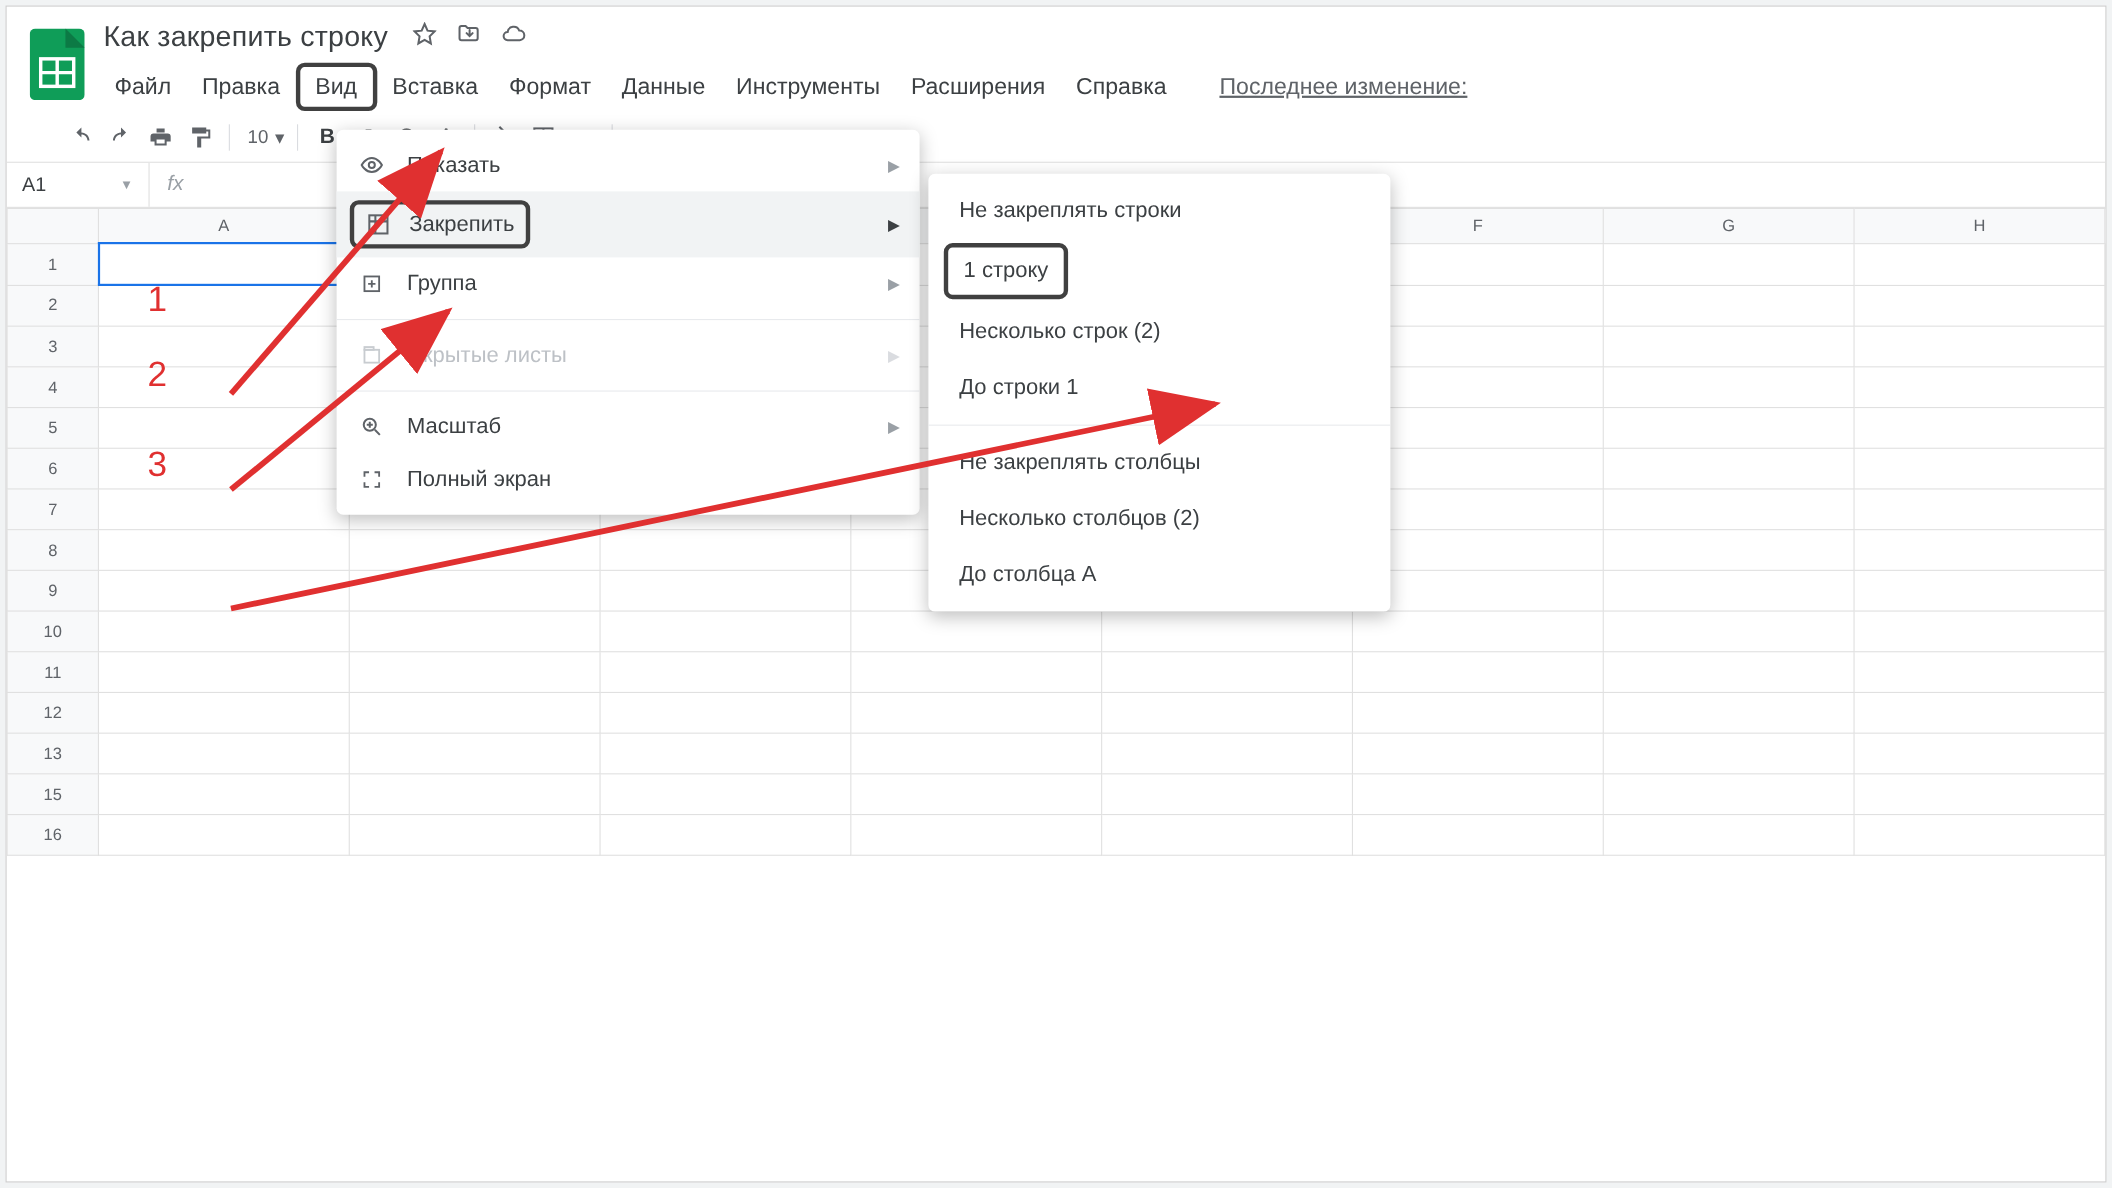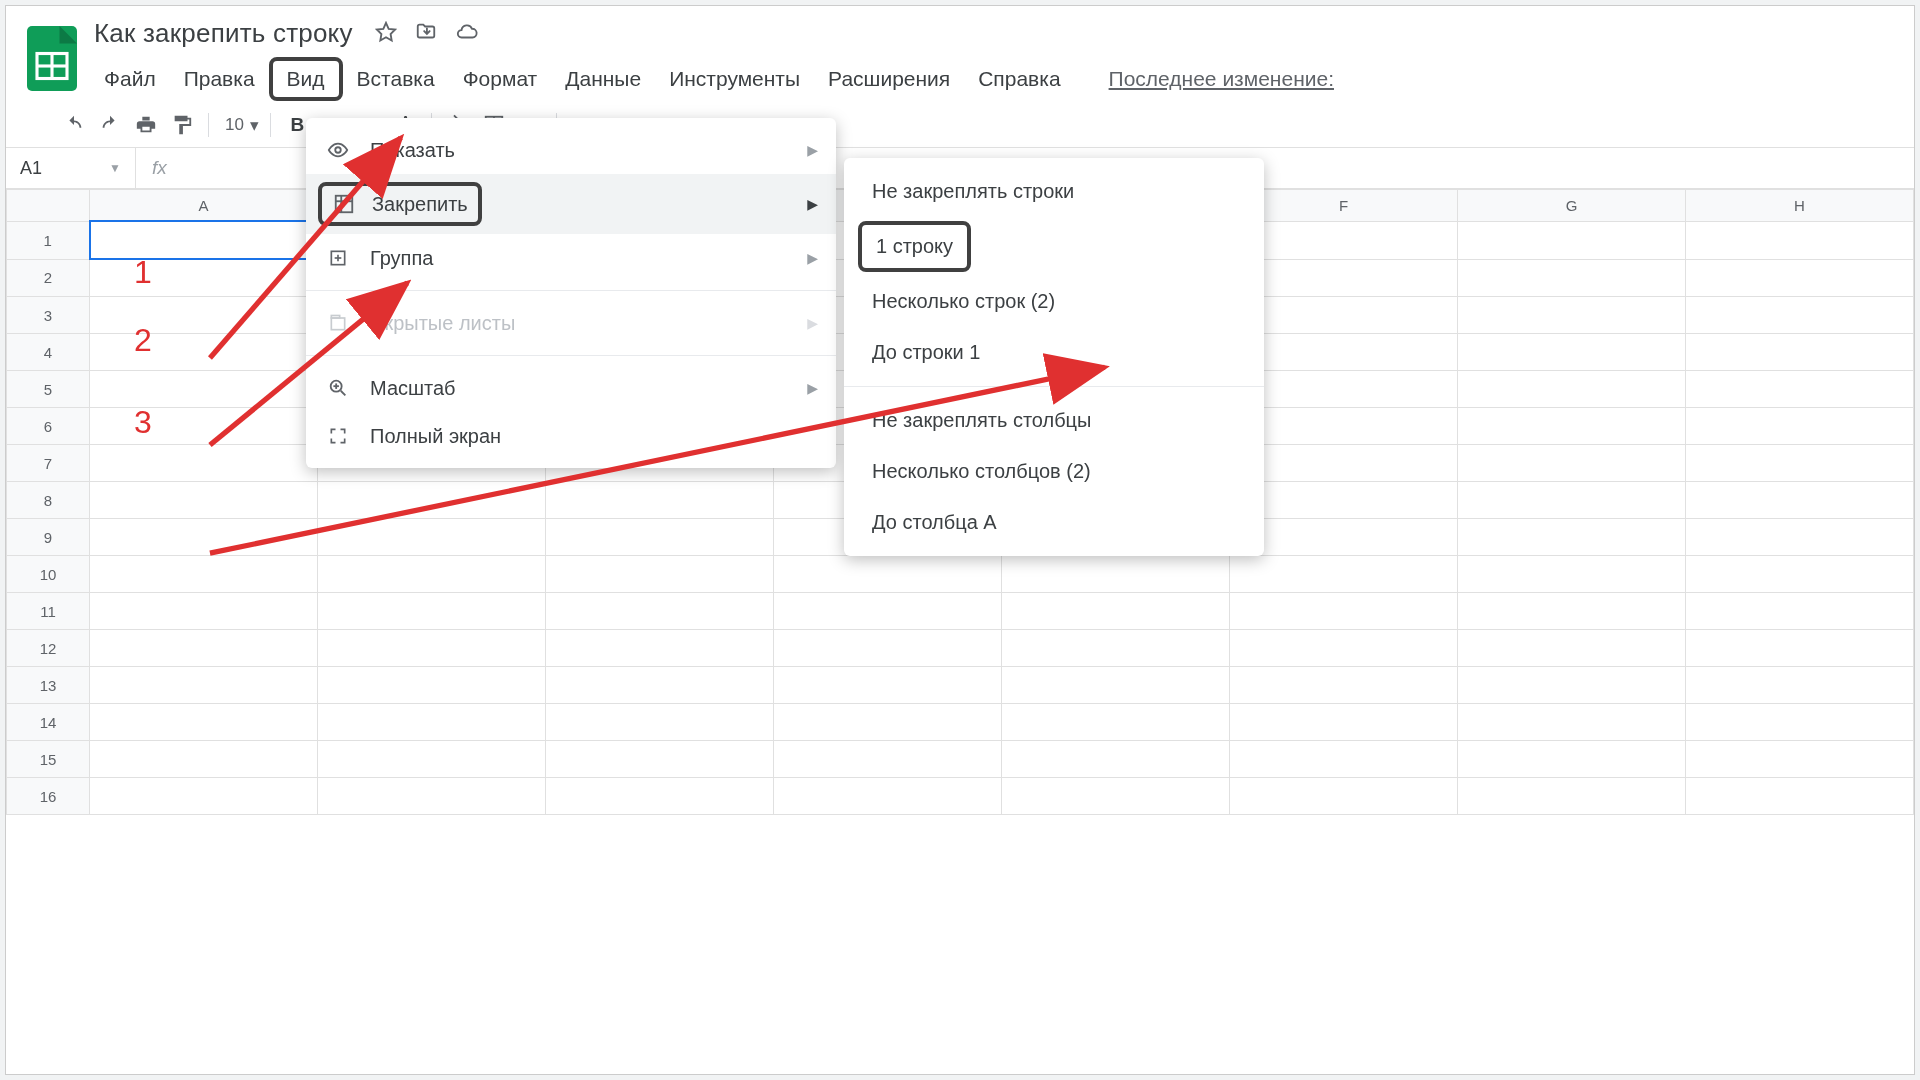--- a/index.html
+++ b/index.html
@@ -314,31 +314,20 @@
             <td class="cell"></td>
             <td class="cell"></td>
             <td class="cell"></td>
             <td class="cell"></td>
             <td class="cell"></td>
             <td class="cell"></td>
             <td class="cell"></td>
             <td class="cell"></td>
           </tr>
           <tr>
-            <td class="row-header">14</td>
-            <td class="cell"></td>
-            <td class="cell"></td>
-            <td class="cell"></td>
-            <td class="cell"></td>
-            <td class="cell"></td>
-            <td class="cell"></td>
-            <td class="cell"></td>
-            <td class="cell"></td>
-          </tr>
-          <tr>
             <td class="row-header">15</td>
             <td class="cell"></td>
             <td class="cell"></td>
             <td class="cell"></td>
             <td class="cell"></td>
             <td class="cell"></td>
             <td class="cell"></td>
             <td class="cell"></td>
             <td class="cell"></td>
           </tr>

